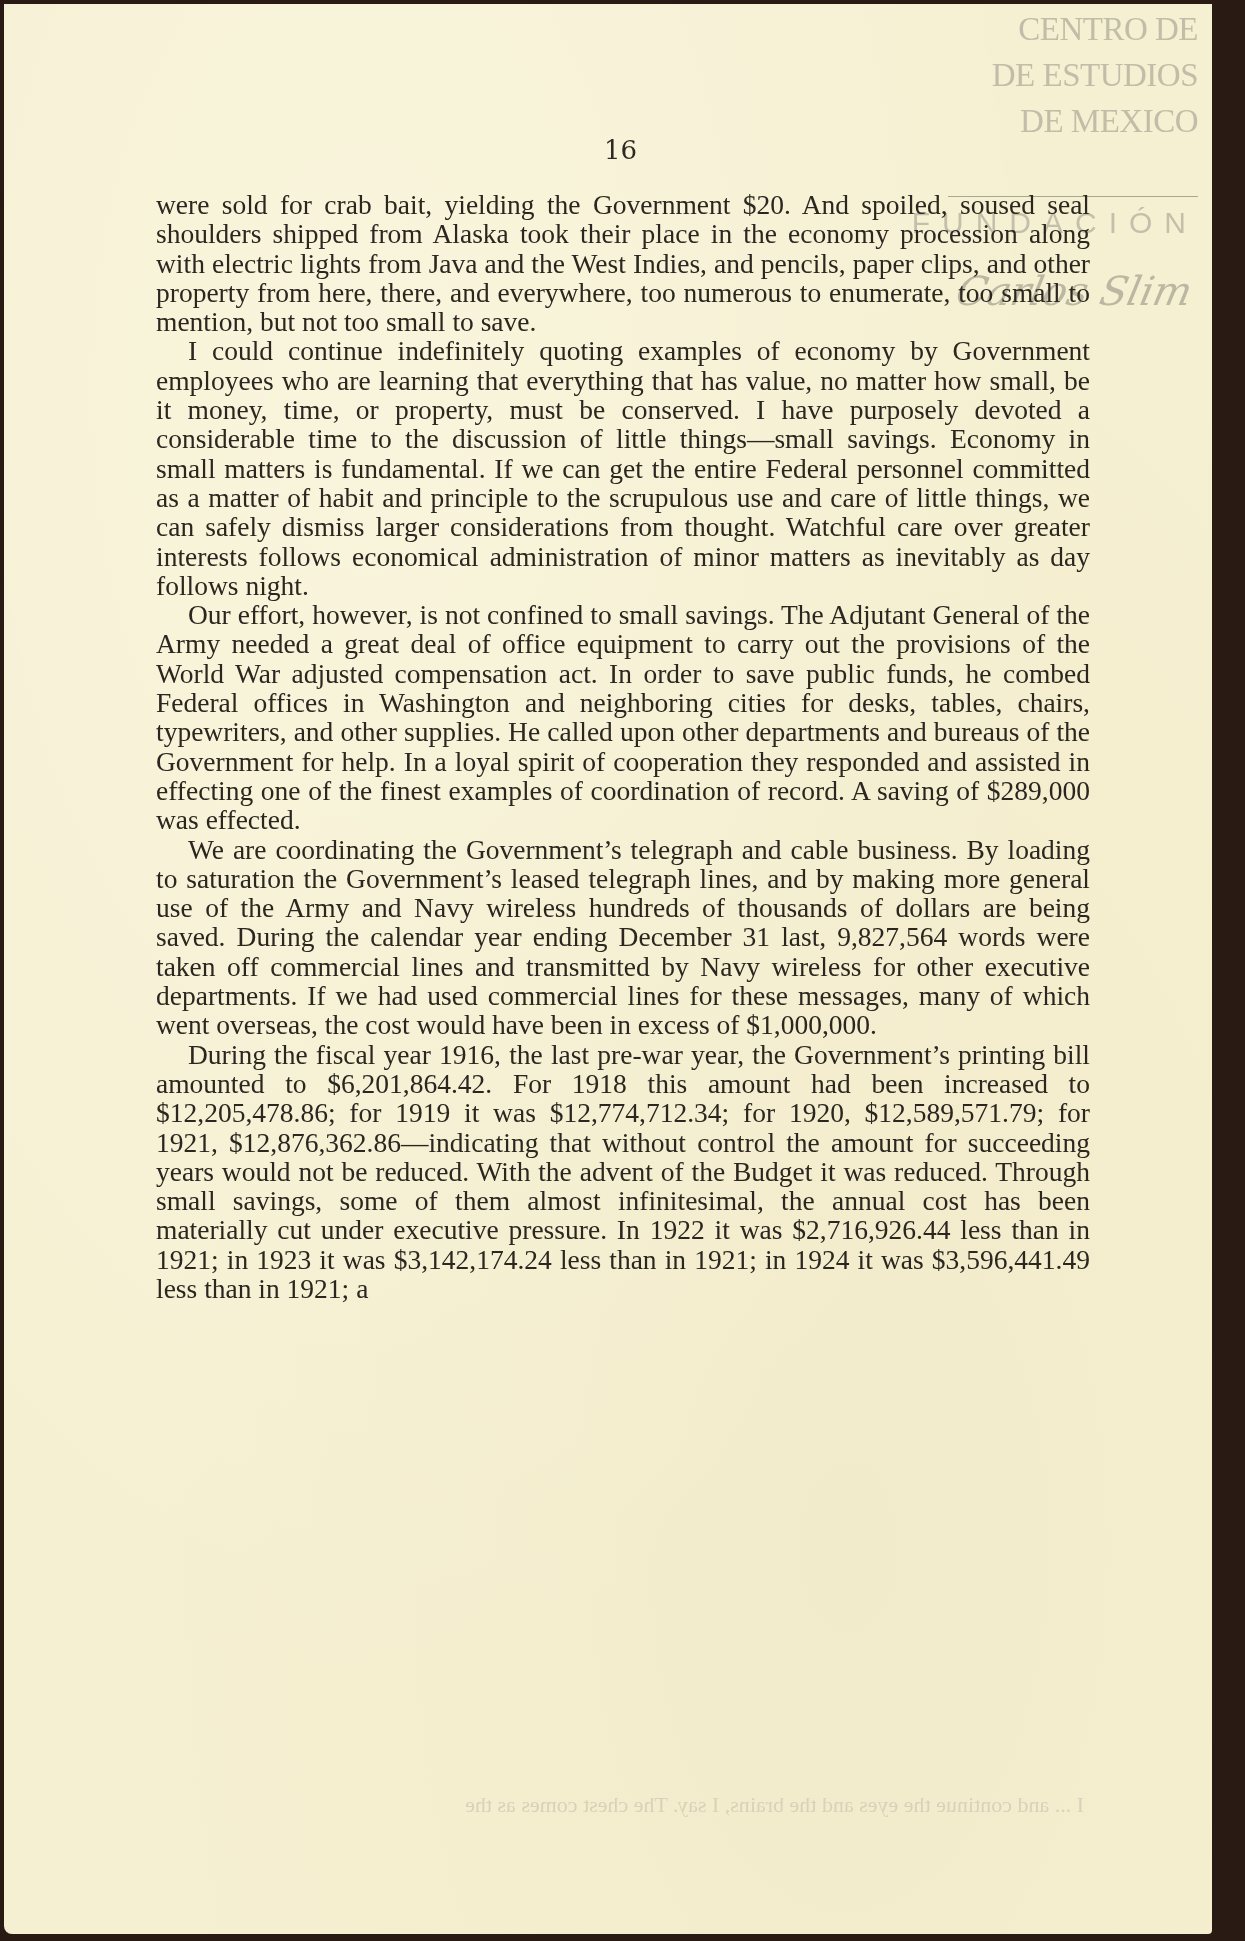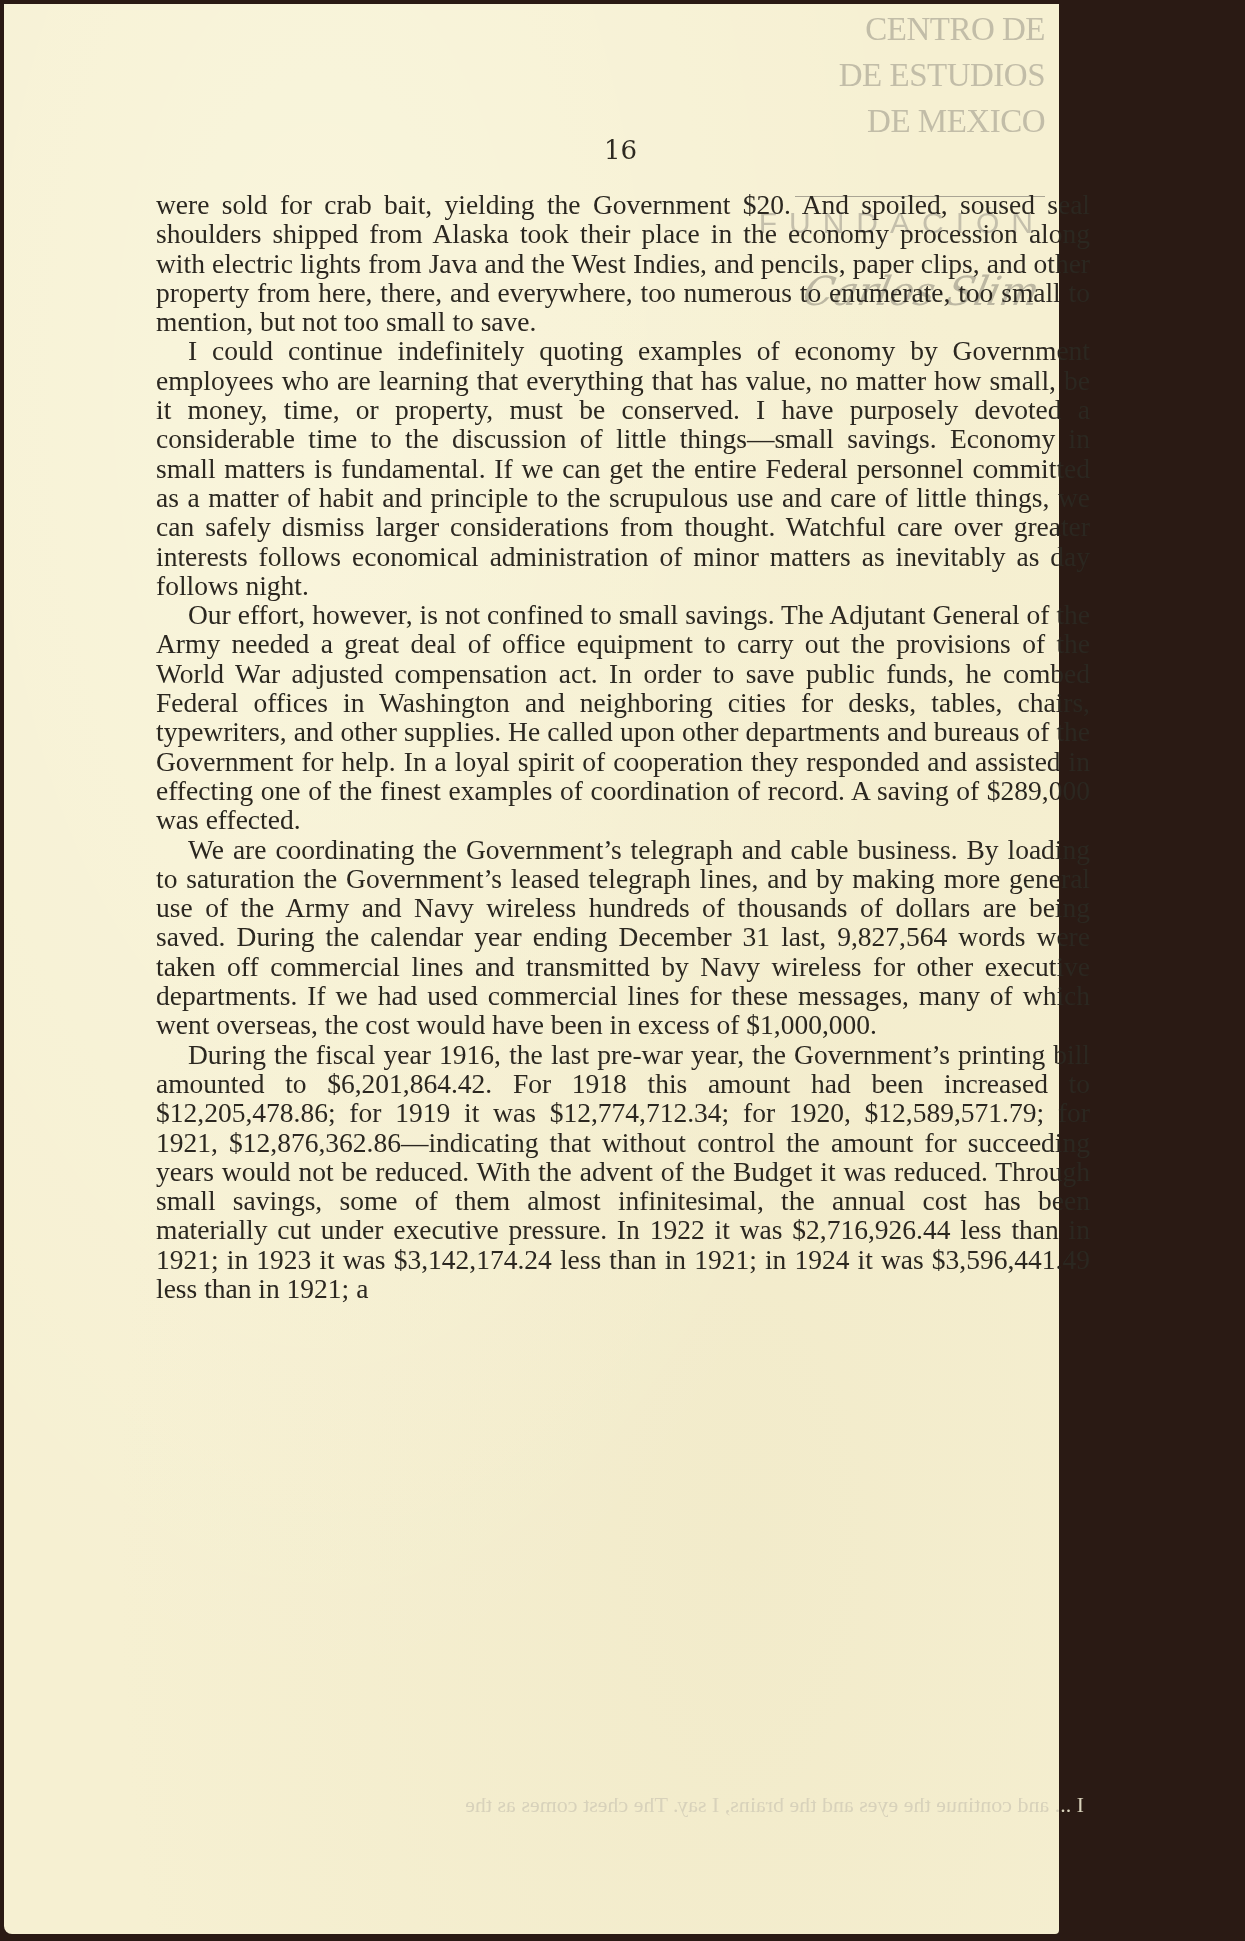--- a/index.html
+++ b/index.html
@@ -4,21 +4,21 @@
 <style>
   html, body { margin: 0; padding: 0; }
   body {
     width: 1245px; height: 1941px;
     background: #2a1a14;
     position: relative; overflow: hidden;
   }
   .page {
     position: absolute;
     left: 4px; top: 4px;
-    width: 1055px; height: 1930px;
+    width: 1208px; height: 1930px;
     background: #f6f0d2;
     background-image:
       radial-gradient(ellipse at 30% 20%, rgba(255,255,240,0.35), rgba(0,0,0,0) 60%),
       radial-gradient(ellipse at 70% 80%, rgba(230,220,180,0.25), rgba(0,0,0,0) 60%);
     border-radius: 0 0 4px 8px;
   }
   .page-number {
     position: absolute;
     left: 0; width: 1233px; top: 118px;
     text-align: center;

